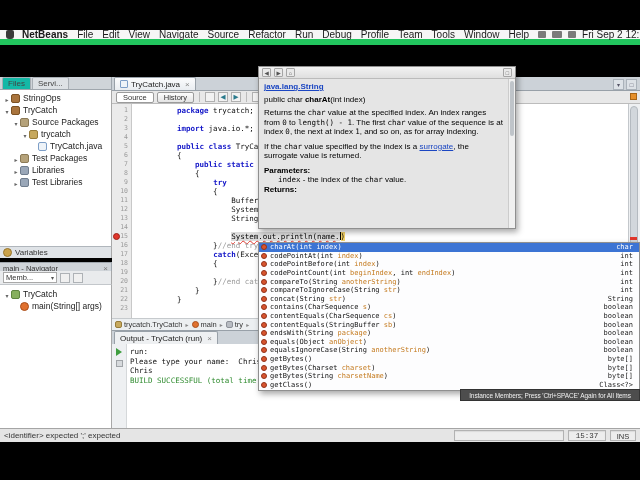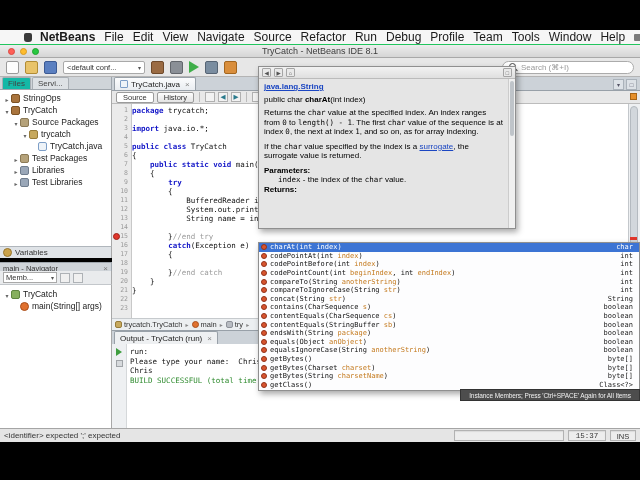--- a/index.html
+++ b/index.html
@@ -1,20 +1,20 @@
 <!DOCTYPE html>
 <html><head>
 <meta charset="utf-8">
 <style>
   *{margin:0;padding:0;box-sizing:border-box;}
   html,body{background:#000;}
   .screen{position:relative;width:640px;height:480px;background:#000;font-family:"Liberation Sans",sans-serif;overflow:hidden;}
 
   
-  .macbar{position:absolute;left:0;top:30px;width:640px;height:15px;background:#f6f6f6;border-bottom:1px solid #22c55e;display:flex;align-items:center;font-size:12px;color:#1a1a1a;padding:0 24px;white-space:nowrap;}
+  .macbar{position:absolute;left:0;top:30px;width:640px;height:15px;background:#f6f6f6;border-bottom:6px solid #22c55e;display:flex;align-items:center;font-size:10px;color:#1a1a1a;padding:0 6px;white-space:nowrap;}
   .apple{width:8px;height:9px;background:#3a3a3a;border-radius:2px 2px 3px 3px;margin-right:8px;flex:none;}
   .mb-app{font-weight:bold;margin-right:9px;}
   .menu-item{margin-right:9px;}
   .mb-right{margin-left:auto;display:flex;align-items:center;gap:6px;}
   .mb-ico{width:8px;height:7px;background:#7b7b7b;border-radius:1px;}
   .mb-ico.b2{width:10px;}
   .mag{position:relative;width:10px;height:10px;}
   .mag::before{content:"";position:absolute;left:1px;top:1px;width:5px;height:5px;border:1px solid #444;border-radius:50%;}
   .mag::after{content:"";position:absolute;left:6px;top:7px;width:4px;height:1px;background:#444;transform:rotate(45deg);}
   .mb-list{display:flex;flex-direction:column;gap:1px;}
@@ -79,21 +79,21 @@
   .ed-toolbar{position:absolute;left:112px;top:91px;width:528px;height:13px;background:#e8e8e8;border-bottom:1px solid #bcbcbc;display:flex;align-items:center;padding:0 4px;gap:3px;}
   .vbtn{height:11px;padding:0 6px;font-size:7.5px;color:#333;background:linear-gradient(#fdfdfd,#e4e4e4);border:1px solid #9b9b9b;border-radius:2px;display:flex;align-items:center;}
   .vbtn.active{background:#fff;}
   .ed-sep{width:1px;height:10px;background:#bbb;margin:0 2px;}
   .eti{width:10px;height:10px;border:1px solid #b0b0b0;background:#f2f2f2;font-size:6.5px;color:#667;display:flex;align-items:center;justify-content:center;flex:none;}
   .eti.c1{color:#2a7a8c;} .eti.c2{color:#7a4a9c;} .eti.c3{background:#e9e2d2;} .eti.c4{background:#dfe8df;}
   .ed-gutter{position:absolute;left:112px;top:104px;width:20px;height:214px;background:#ebebeb;border-right:1px solid #c8c8c8;padding-top:2px;}
   .g-row{position:relative;height:9px;display:flex;align-items:center;justify-content:flex-end;padding-right:3px;}
   .g-num{font-family:"DejaVu Sans Mono",monospace;font-size:6.5px;color:#9a9a9a;line-height:9px;}
   .err-ball{position:absolute;left:1px;top:1px;width:7px;height:7px;border-radius:50%;background:#e0372c;border:1px solid #9e1f17;}
-  .ed-code{position:absolute;left:132px;top:104px;width:496px;height:214px;background:#fff;padding-top:2px;overflow:hidden;}
+  .ed-code{position:absolute;left:132px;top:104px;width:496px;height:214px;background:#fff;padding-top:2px;overflow:hidden;padding-left:45px;}
   .c-line{height:9px;line-height:9px;font-family:"DejaVu Sans Mono",monospace;font-size:7.5px;white-space:pre;color:#000;}
   .sg-kw{color:#1417c8;font-weight:bold;}
   .sg-cmt{color:#9a9a9a;}
   .sg-str{color:#ce7b00;}
   .sg-err{background:#dcdcdc;text-decoration:underline wavy #e0372c 1px;text-underline-offset:1px;}
   .sg-brc{background:#f6d56a;}
   .caret{display:inline-block;width:1px;height:8px;background:#000;vertical-align:-1px;}
   .ed-scroll{position:absolute;left:628px;top:104px;width:12px;height:214px;background:#eef0f2;border-left:1px solid #c3c7cb;}
   .ed-thumb{position:absolute;left:1px;top:2px;width:8px;height:204px;background:#d2d7dc;border:1px solid #b4bac0;border-radius:4px;}
   .stripe-top{position:absolute;left:630px;top:93px;width:7px;height:7px;background:#e58f2a;border:1px solid #a86414;z-index:5;}
@@ -183,47 +183,21 @@
       <span>Fri Sep 2 12:17:26 PM</span>
       <span class="mag"></span>
       <span class="mb-list">
           <i></i>
           <i></i>
           <i></i>
         </span>
     </span>
   </div>
 
-  <div class="titlebar">
-    <span class="lights">
-      <span class="light l-red"></span>
-      <span class="light l-yel"></span>
-      <span class="light l-grn"></span>
-    </span>
-    <span>TryCatch - NetBeans IDE 8.1</span>
-  </div>
-
-  <div class="toolbar">
-    <span class="tb-ico i-newfile"></span>
-    <span class="tb-ico i-open"></span>
-    <span class="tb-ico i-save"></span>
-    <span class="tb-combo">
-      <span>&lt;default conf...</span>
-      <span class="car">▾</span>
-    </span>
-    <span class="tb-ico i-hammer"></span>
-    <span class="tb-ico i-clean"></span>
-    <span class="tb-ico i-run"></span>
-    <span class="tb-ico i-debug"></span>
-    <span class="tb-ico i-profile"></span>
-    <span class="tb-search">
-      <span class="mag"></span>
-      <span>Search (⌘+I)</span>
-    </span>
-  </div>
+
 
   <div class="side-tabs">
     <span class="side-tab first">Files</span>
     <span class="side-tab">Servi...</span>
   </div>
   <div class="proj-tree" id="proj-tree">
       <div class="tree-row" style="padding-left: 3px;">
         <span class="tw">▸</span>
         <span class="icon icon-project"></span>
         <span class="tl">StringOps</span>
@@ -399,20 +373,21 @@
       <div class="c-line"><span class="sg-kw">public</span><span class="sg-pl"> </span><span class="sg-kw">class</span><span class="sg-pl"> TryCatch</span></div>
       <div class="c-line"><span class="sg-pl">{</span></div>
       <div class="c-line"><span class="sg-pl">    </span><span class="sg-kw">public</span><span class="sg-pl"> </span><span class="sg-kw">static</span><span class="sg-pl"> </span><span class="sg-kw">void</span><span class="sg-pl"> main(St</span></div>
       <div class="c-line"><span class="sg-pl">    {</span></div>
       <div class="c-line"><span class="sg-pl">        </span><span class="sg-kw">try</span></div>
       <div class="c-line"><span class="sg-pl">        {</span></div>
       <div class="c-line"><span class="sg-pl">            BufferedReader in</span></div>
       <div class="c-line"><span class="sg-pl">            System.out.print(</span><span class="sg-str">"</span></div>
       <div class="c-line"><span class="sg-pl">            String name = in.</span></div>
       <div class="c-line"></div>
+      <div class="c-line"><span class="sg-pl">            </span><span class="sg-err">System.out.println(name.</span><span class="caret"></span><span class="sg-brc">)</span></div>
       <div class="c-line"><span class="sg-pl">        }</span><span class="sg-cmt">//end try</span></div>
       <div class="c-line"><span class="sg-pl">        </span><span class="sg-kw">catch</span><span class="sg-pl">(Exception e)</span></div>
       <div class="c-line"><span class="sg-pl">        {</span></div>
       <div class="c-line"></div>
       <div class="c-line"><span class="sg-pl">        }</span><span class="sg-cmt">//end catch</span></div>
       <div class="c-line"><span class="sg-pl">    }</span></div>
       <div class="c-line"><span class="sg-pl">}</span></div>
       <div class="c-line"></div>
     </div>
   <div class="ed-scroll">

